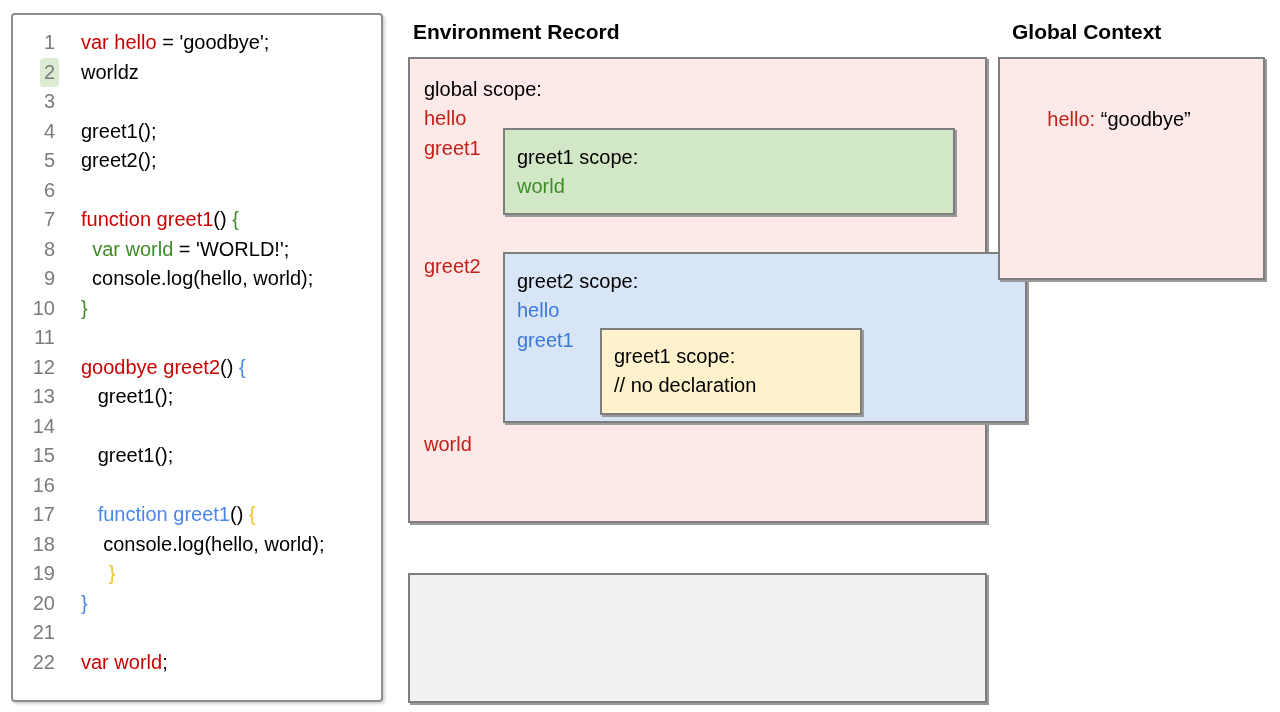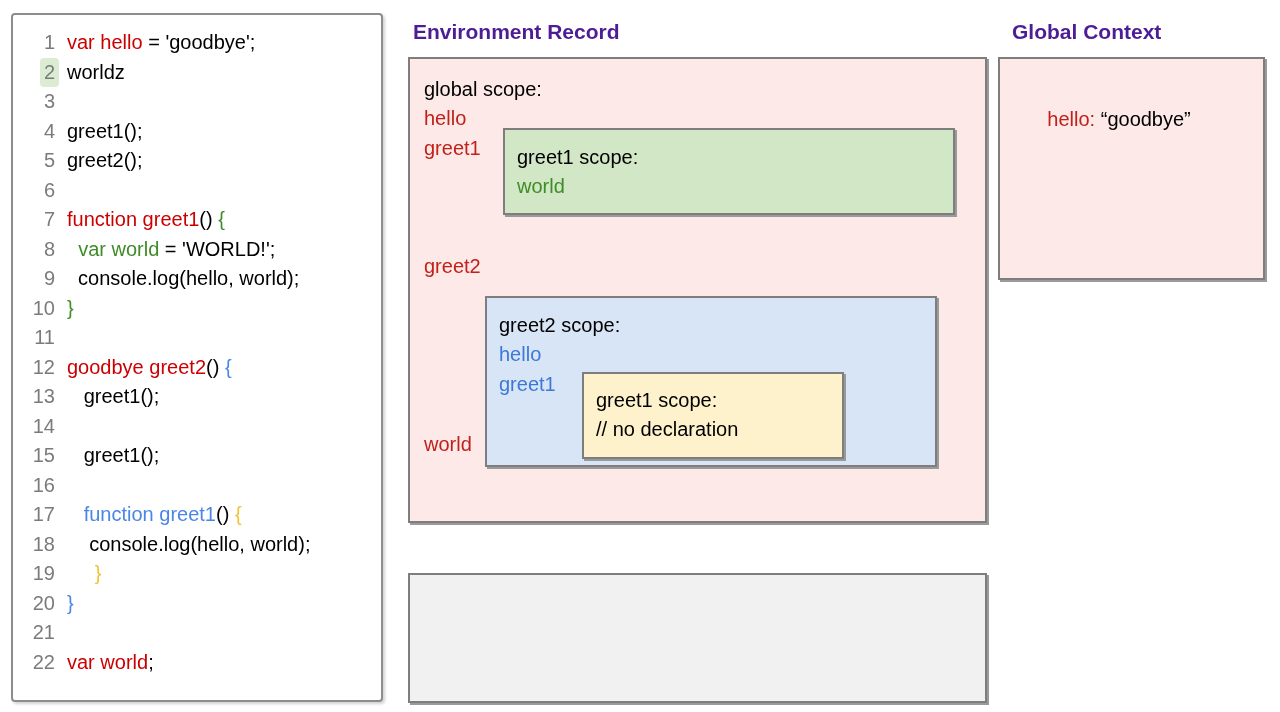--- a/index.html
+++ b/index.html
@@ -17,41 +17,41 @@
     box-shadow:2px 2px 3px rgba(0,0,0,0.18);
     padding:13px 6px 0 4px; overflow:hidden;
   }
   .line { display:flex; height:29.5px; line-height:29.5px; font-size:20px; }
   .num {
     width:42px; flex:0 0 42px; text-align:right; color:var(--line-number);
     font-size:20px;
   }
   .num .pill { display:inline-block; padding:0 4px; border-radius:4px; }
   .num.hl .pill { background:var(--line-highlight); }
-  .code { margin-left:8px; white-space:pre; }
+  .code { margin-left:22px; white-space:pre; }
   .c-k { color:var(--code-black); }
   .c-red { color:var(--code-red); }
   .c-green { color:var(--code-green); }
   .c-blue { color:var(--code-blue); }
   .c-yellow { color:var(--code-yellow); }
 
   
-  .panel-title { position:absolute; font-size:21px; font-weight:bold; color:#4c1d95; }
+  .panel-title { position:absolute; font-size:21px; font-weight:bold; color:#000000; }
   .box {
     position:absolute; border:2px solid var(--box-border);
     box-shadow:2px 2px 0 #9a9a9a;
   }
   .dtext { position:absolute; font-size:20px; line-height:29.5px; white-space:pre; }
   .red   { color:var(--diagram-red); }
   .dblue { color:var(--diagram-blue); }
   .dgreen{ color:var(--diagram-green); }
 
   .er-box      { left:408px; top:57px;  width:579px; height:466px; background:var(--pink-fill); }
   .greet1-box  { left:93px;  top:69px;  width:452px; height:87px;  background:var(--green-fill); }
-  .greet2-box  { left:75px;  top:193px; width:452px; height:171px; background:var(--blue-fill);margin-top:44px; }
+  .greet2-box  { left:93px;  top:193px; width:524px; height:171px; background:var(--blue-fill); }
   .inner-greet1-box { left:95px; top:74px; width:262px; height:87px; background:var(--yellow-fill); }
 
   .gc-box      { left:998px; top:57px;  width:267px; height:223px; background:var(--pink-fill); }
   .console-box { left:408px; top:573px; width:579px; height:130px; background:var(--console-fill); }
 </style>
 </head>
 <body>
 
 <div class="canvas">
 

